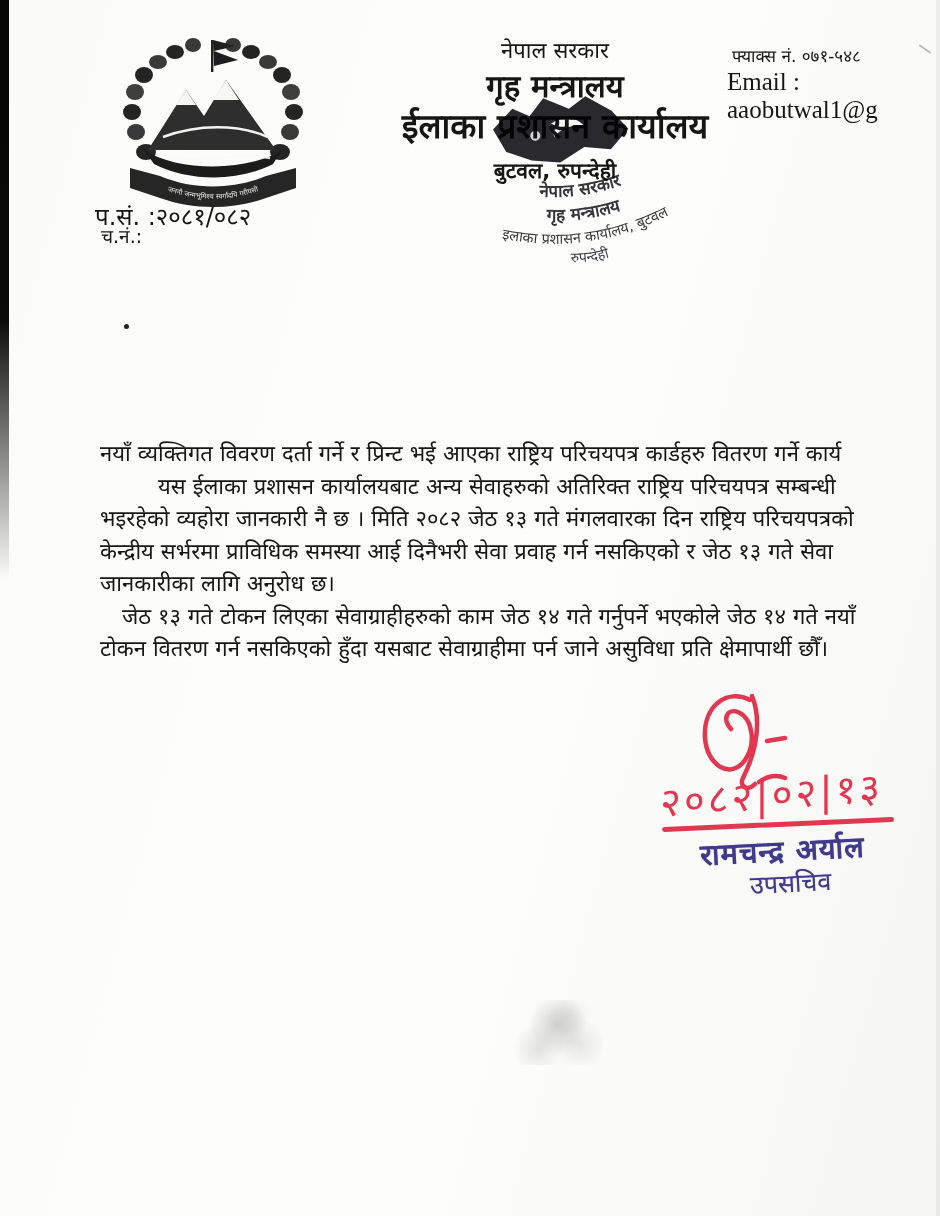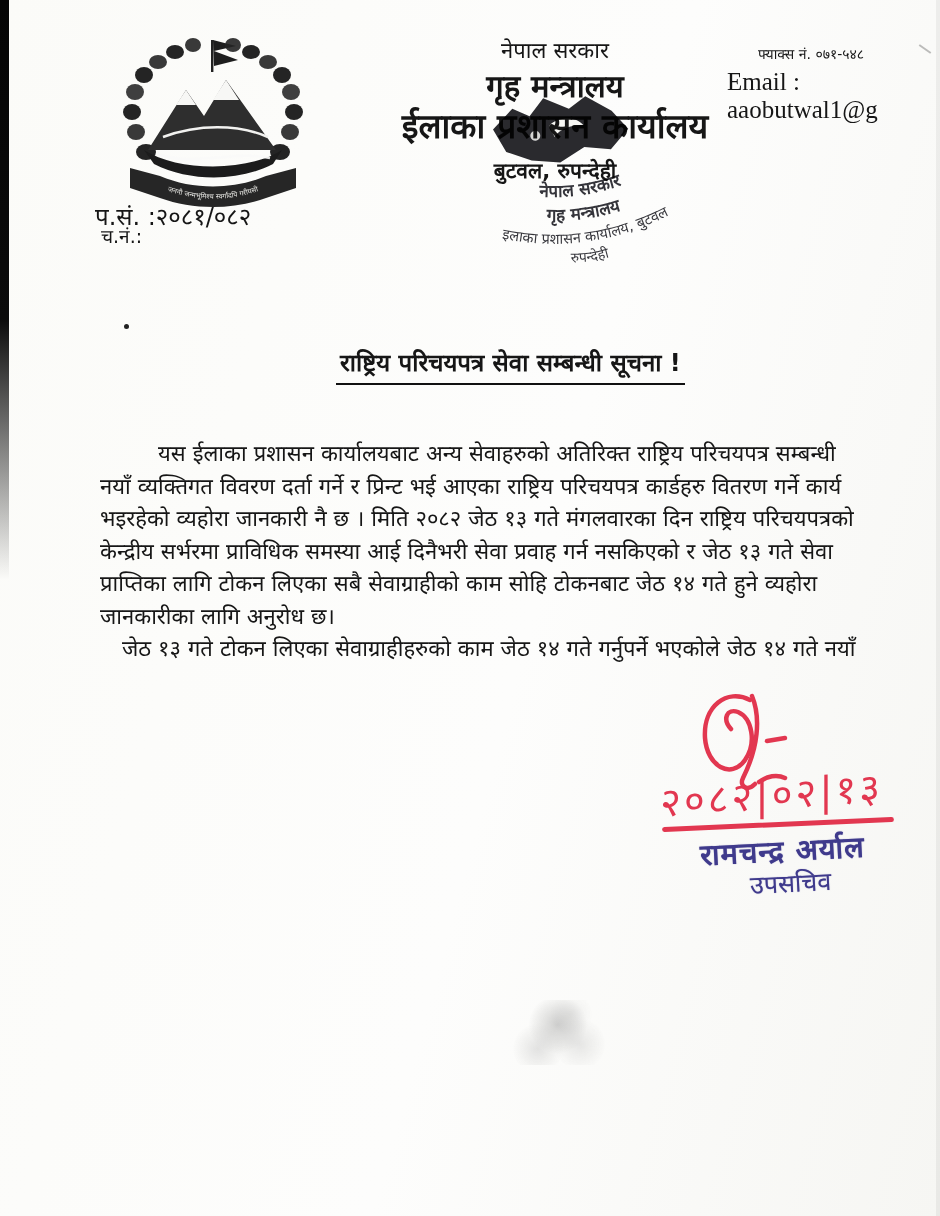--- a/index.html
+++ b/index.html
@@ -9,21 +9,21 @@
     overflow:hidden;
     font-family:"DejaVu Sans","Liberation Sans",sans-serif;
     color:#161616;
   }
   .abs { position:absolute; }
   .ctr { left:170px; width:770px; text-align:center; }
   .gov-line      { top:34px;  font-size:22px; }
   .ministry-line { top:64px;  font-size:31px; font-weight:bold; }
   .office-line   { top:102px; font-size:34px; font-weight:bold; }
   .loc-line      { top:156px; font-size:21px; font-weight:bold; z-index:1; }
-  .fax-line   { left:758px; top:44px; font-size:14px; }
+  .fax-line   { left:732px; top:44px; font-size:17px; }
   .email-line { left:727px; top:68px; font-size:25px; font-family:"Liberation Serif","DejaVu Serif",serif; }
   .ref1 { left:95px;  top:199px; font-size:24px; }
   .ref2 { left:101px; top:223px; font-size:19px; }
   .date-line { left:617px; top:277px; font-size:24px; }
   .subject {
     left:336px; top:345px; font-size:24px; font-weight:bold;
     border-bottom:2px solid #111; padding:0 4px 5px 4px; white-space:nowrap;
   }
   .body-block { left:100px; top:438px; width:800px; font-size:22px; }
   .body-line { height:32.5px; line-height:32.5px; white-space:nowrap; }
@@ -149,30 +149,29 @@
         <text font-size="14.5"><textPath href="#sealArc3" startOffset="50%" text-anchor="middle">इलाका प्रशासन कार्यालय, बुटवल</textPath></text>
         <text font-size="14"><textPath href="#sealArc4" startOffset="50%" text-anchor="middle">रुपन्देही</textPath></text>
       </g>
     </g>
   </svg>
 
   <div class="abs ref1">प.सं. :२०८१/०८२</div>
   <div class="abs ref2">च.नं.:</div>
 
 
-  <div class="abs subject">राष्ट्रिय परिचयपत्र सेवा सम्बन्धी सूचना !</div>
 
   <div class="abs body-block">
+    <div class="body-line">नयाँ व्यक्तिगत विवरण दर्ता गर्ने र प्रिन्ट भई आएका राष्ट्रिय परिचयपत्र कार्डहरु वितरण गर्ने कार्य</div>
     <div class="body-line ind1">यस ईलाका प्रशासन कार्यालयबाट अन्य सेवाहरुको अतिरिक्त राष्ट्रिय परिचयपत्र सम्बन्धी</div>
-    <div class="body-line">नयाँ व्यक्तिगत विवरण दर्ता गर्ने र प्रिन्ट भई आएका राष्ट्रिय परिचयपत्र कार्डहरु वितरण गर्ने कार्य</div>
     <div class="body-line">भइरहेको व्यहोरा जानकारी नै छ । मिति २०८२ जेठ १३ गते मंगलवारका दिन राष्ट्रिय परिचयपत्रको</div>
     <div class="body-line">केन्द्रीय सर्भरमा प्राविधिक समस्या आई दिनैभरी सेवा प्रवाह गर्न नसकिएको र जेठ १३ गते सेवा</div>
-    <div class="body-line">प्राप्तिका लागि टोकन लिएका सबै सेवाग्राहीको काम सोहि टोकनबाट जेठ १४ गते हुने व्यहोरा</div>
     <div class="body-line">जानकारीका लागि अनुरोध छ।</div>
     <div class="body-line ind2">जेठ १३ गते टोकन लिएका सेवाग्राहीहरुको काम जेठ १४ गते गर्नुपर्ने भएकोले जेठ १४ गते नयाँ</div>
+    <div class="body-line">टोकन वितरण गर्न नसकिएको हुँदा यसबाट सेवाग्राहीमा पर्न जाने असुविधा प्रति क्षेमापार्थी छौँ।</div>
   </div>
 
   <svg class="abs sign-svg" viewBox="0 0 260 125">
     <g stroke="#e23750" stroke-width="4.5" fill="none" stroke-linecap="round" stroke-linejoin="round">
       <path d="M95,14 C72,2 48,20 50,52 C52,80 76,94 90,74 C102,57 97,32 83,26 C72,22 67,33 76,43"></path>
       <path d="M97,10 C106,32 103,62 88,92 C84,100 92,106 100,98"></path>
       <path d="M112,55 L130,52"></path>
       <path d="M104,96 C112,90 122,88 130,92"></path>
     </g>
   </svg>

